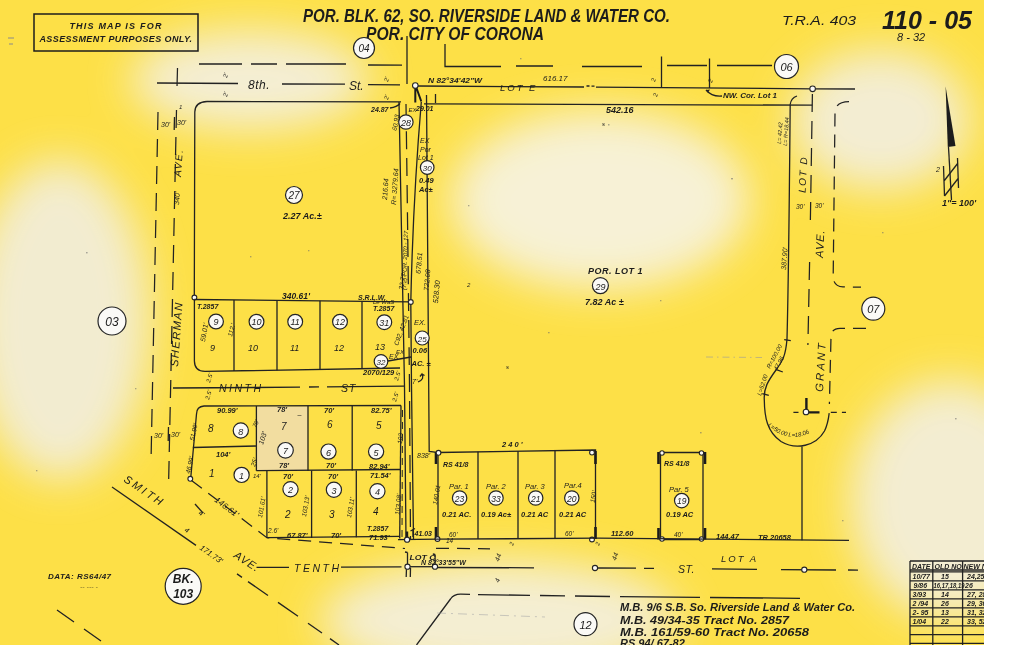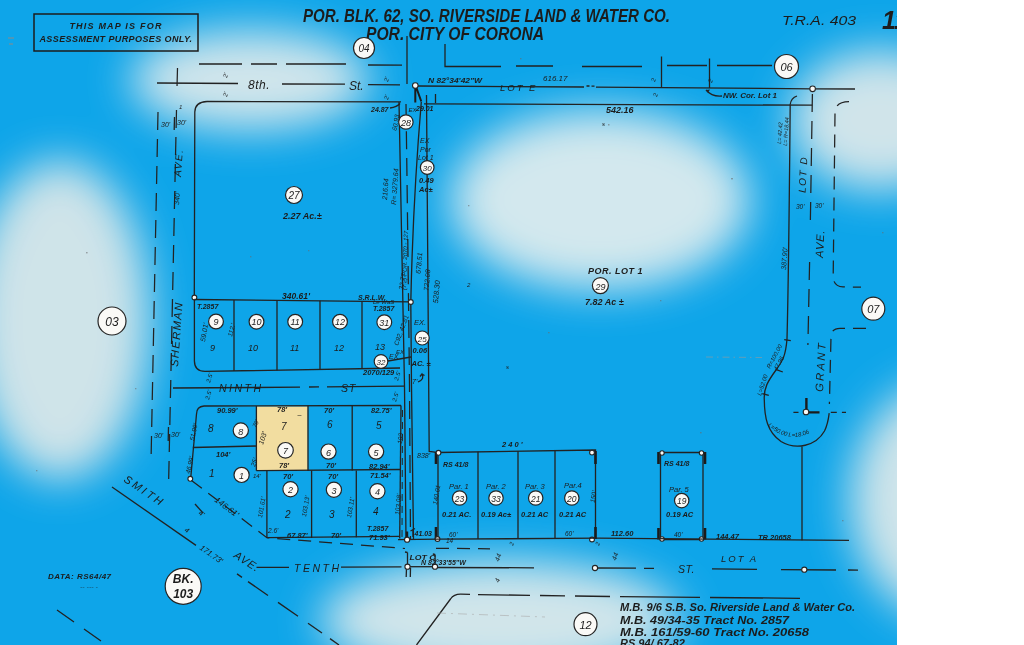--- a/index.html
+++ b/index.html
@@ -1,16 +1,16 @@
 <!DOCTYPE html>
 <html><head>
 <meta charset="utf-8">
 <style>
   html,body{margin:0;padding:0;}
-  #page{width:897px;height:645px;background:#0ea5e9;position:relative;overflow:hidden;}
+  #page{width:984px;height:645px;background:#fde047;position:relative;overflow:hidden;}
   svg{position:absolute;top:0;left:0;}
   text{font-family:"Liberation Sans",sans-serif;font-style:italic;fill:#1c1c1c;}
   .ln{stroke:#222;stroke-width:1.3;fill:none;stroke-linecap:butt;}
   .dsh{stroke:#222;stroke-width:1.25;fill:none;stroke-dasharray:18,9;}
   .dsh2{stroke:#222;stroke-width:1.25;fill:none;stroke-dasharray:13,8;}
   .nd{fill:#faf9f6;stroke:#242424;stroke-width:1.1;}
   .pc{fill:#faf9f6;stroke:#242424;stroke-width:1.2;}
 </style>
 </head>
 <body>

